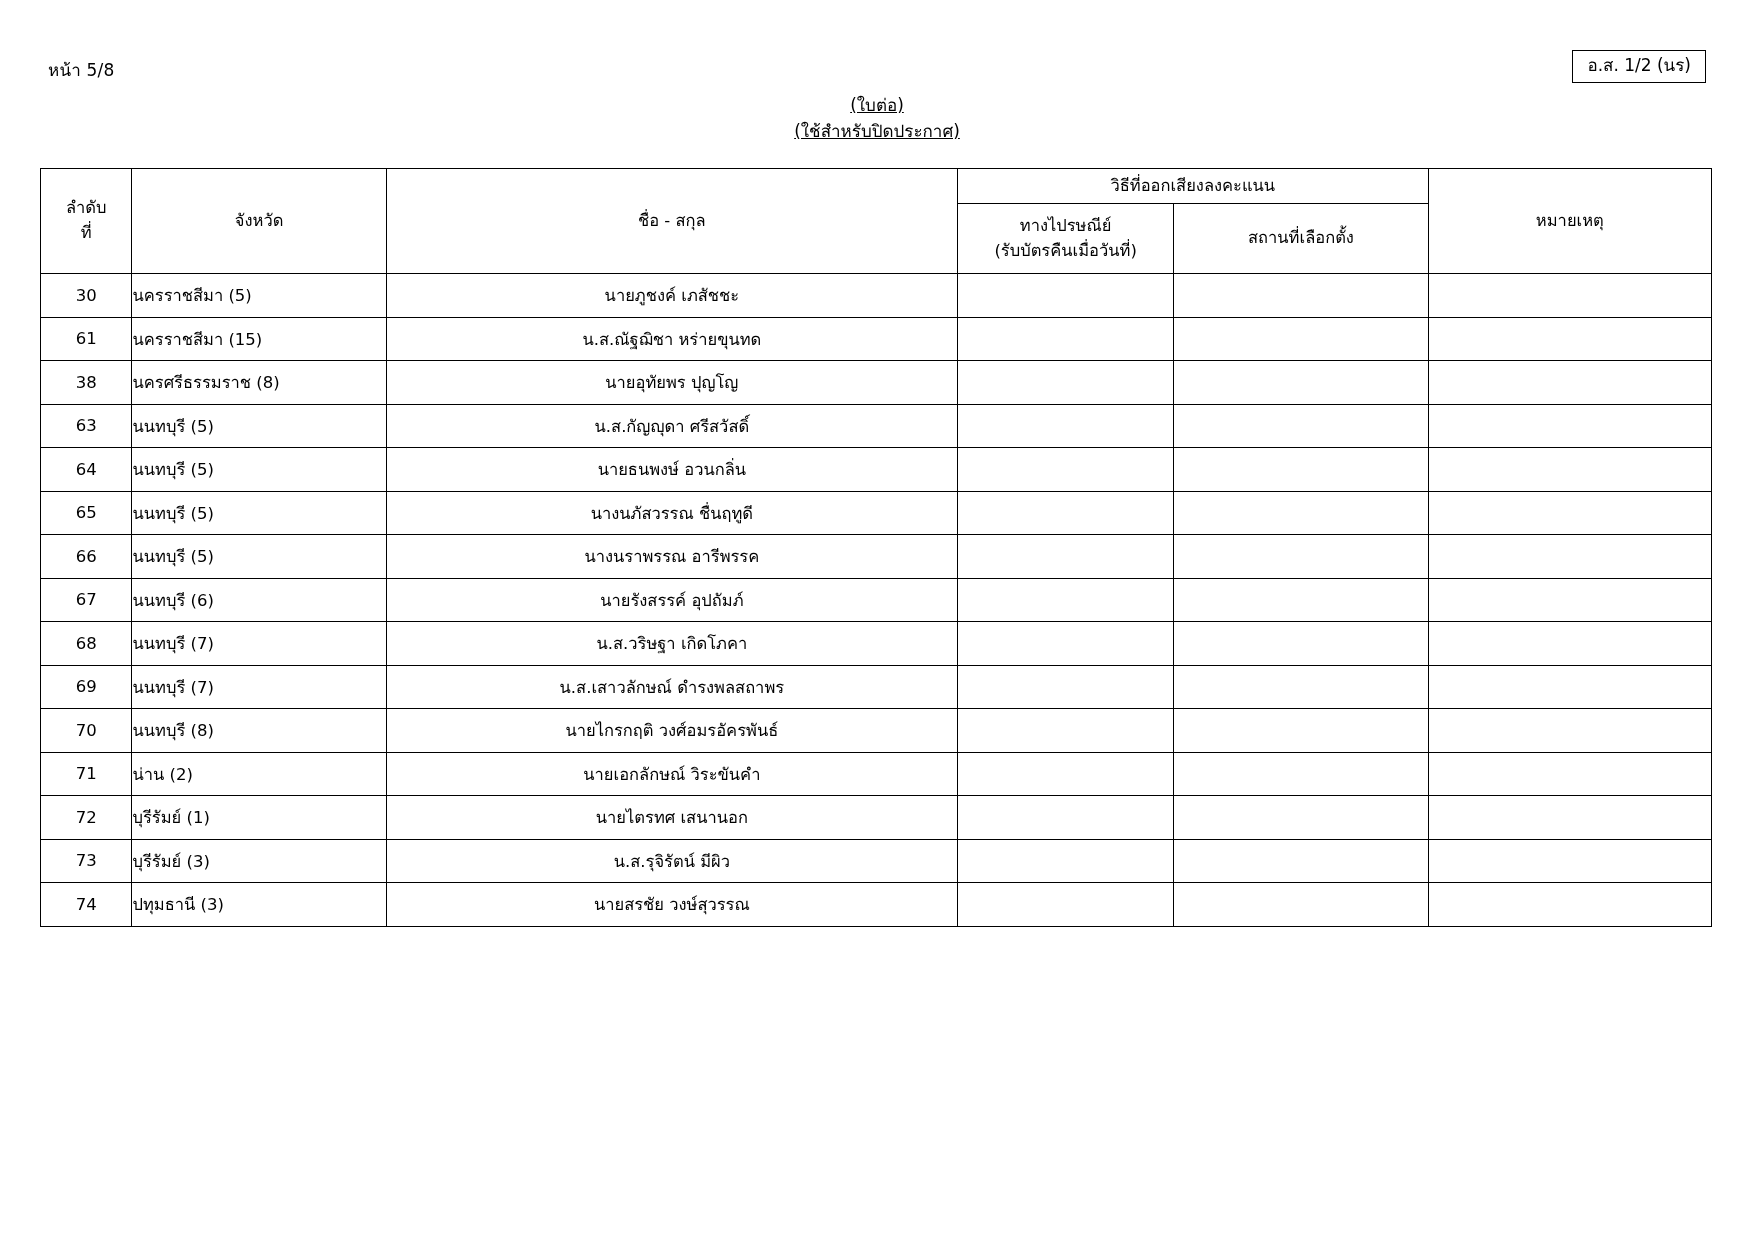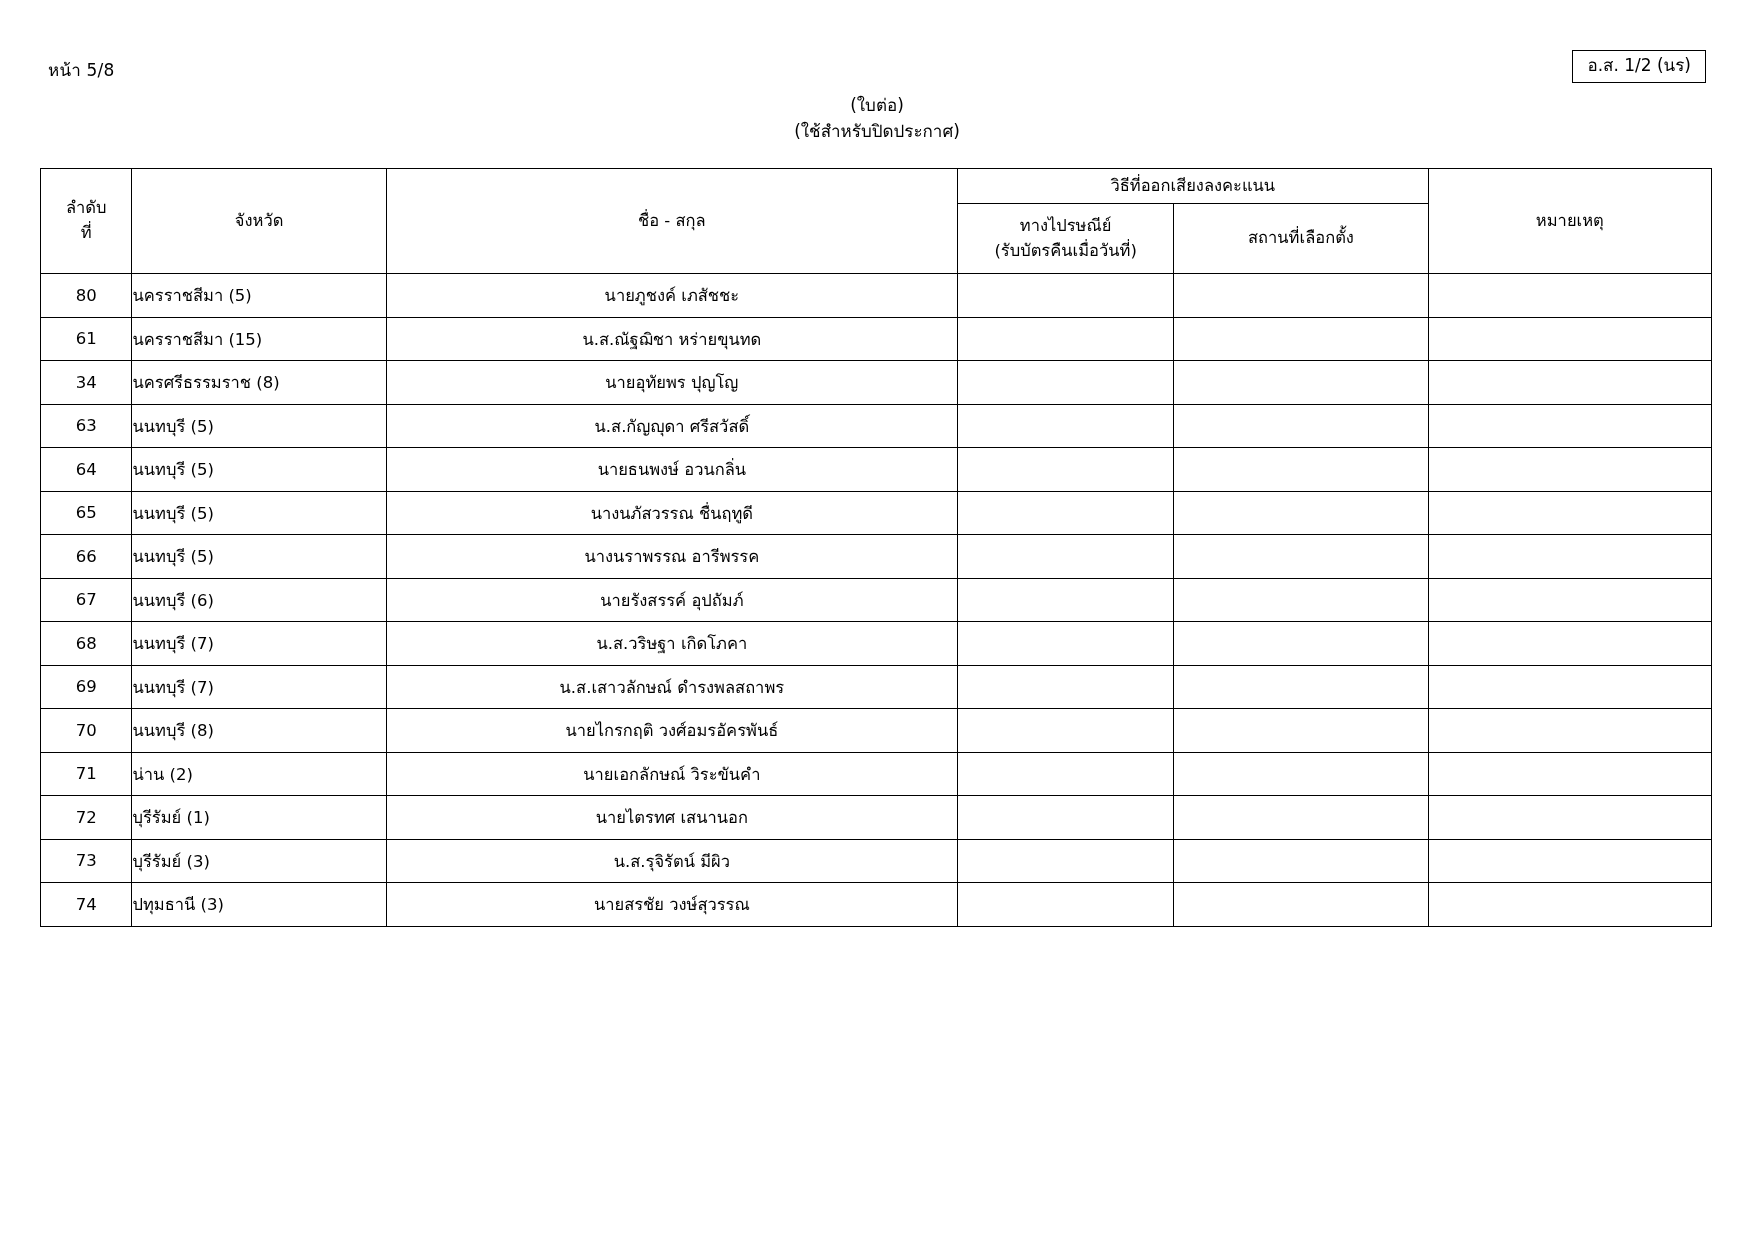--- a/index.html
+++ b/index.html
@@ -39,20 +39,21 @@
     line-height: 1;
   }
   .center-head {
     position: absolute;
     left: 0;
     right: 0;
     top: 92px;
     text-align: center;
     font-size: 17px;
     line-height: 1.55;
+    text-decoration: underline;
   }
   .center-head div {
     margin: 0;
   }
   table.main {
     position: absolute;
     left: 40px;
     top: 168px;
     width: 1672px;
     border-collapse: collapse;
@@ -148,37 +149,37 @@
           <span>ทางไปรษณีย์</span>
           <span>(รับบัตรคืนเมื่อวันที่)</span>
         </th>
         <th class="subhdr-cell">
           <span>สถานที่เลือกตั้ง</span>
         </th>
       </tr>
     </thead>
     <tbody>
       <tr>
-        <td class="cell c-no">80</td>
+        <td class="cell c-no">30</td>
         <td class="cell c-prov">นครราชสีมา (5)</td>
         <td class="cell c-name">นายภูชงค์ เภสัชชะ</td>
         <td class="cell blank"></td>
         <td class="cell blank"></td>
         <td class="cell blank"></td>
       </tr>
       <tr>
         <td class="cell c-no">61</td>
         <td class="cell c-prov">นครราชสีมา (15)</td>
         <td class="cell c-name">น.ส.ณัฐฌิชา หร่ายขุนทด</td>
         <td class="cell blank"></td>
         <td class="cell blank"></td>
         <td class="cell blank"></td>
       </tr>
       <tr>
-        <td class="cell c-no">34</td>
+        <td class="cell c-no">38</td>
         <td class="cell c-prov">นครศรีธรรมราช (8)</td>
         <td class="cell c-name">นายอุทัยพร ปุญโญ</td>
         <td class="cell blank"></td>
         <td class="cell blank"></td>
         <td class="cell blank"></td>
       </tr>
       <tr>
         <td class="cell c-no">63</td>
         <td class="cell c-prov">นนทบุรี (5)</td>
         <td class="cell c-name">น.ส.กัญญุดา ศรีสวัสดิ์</td>

